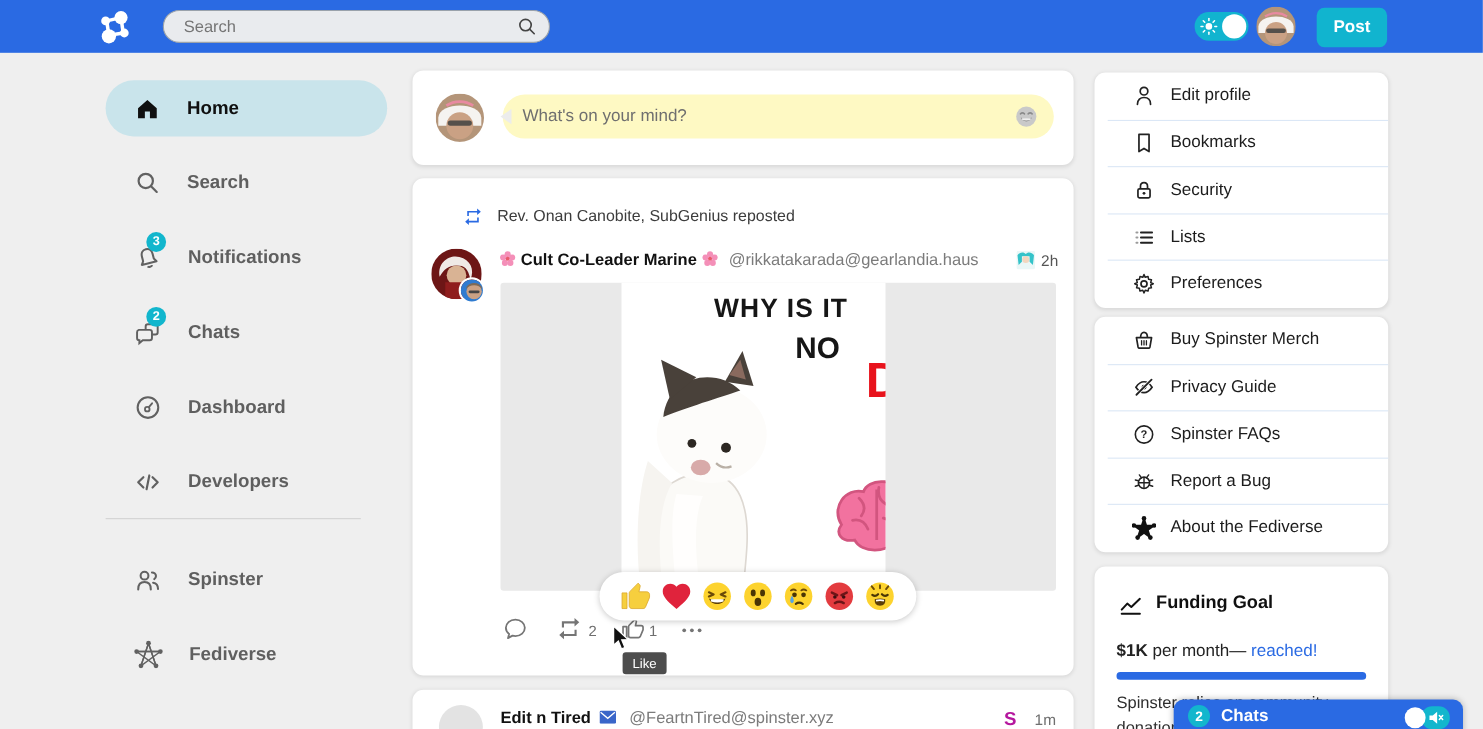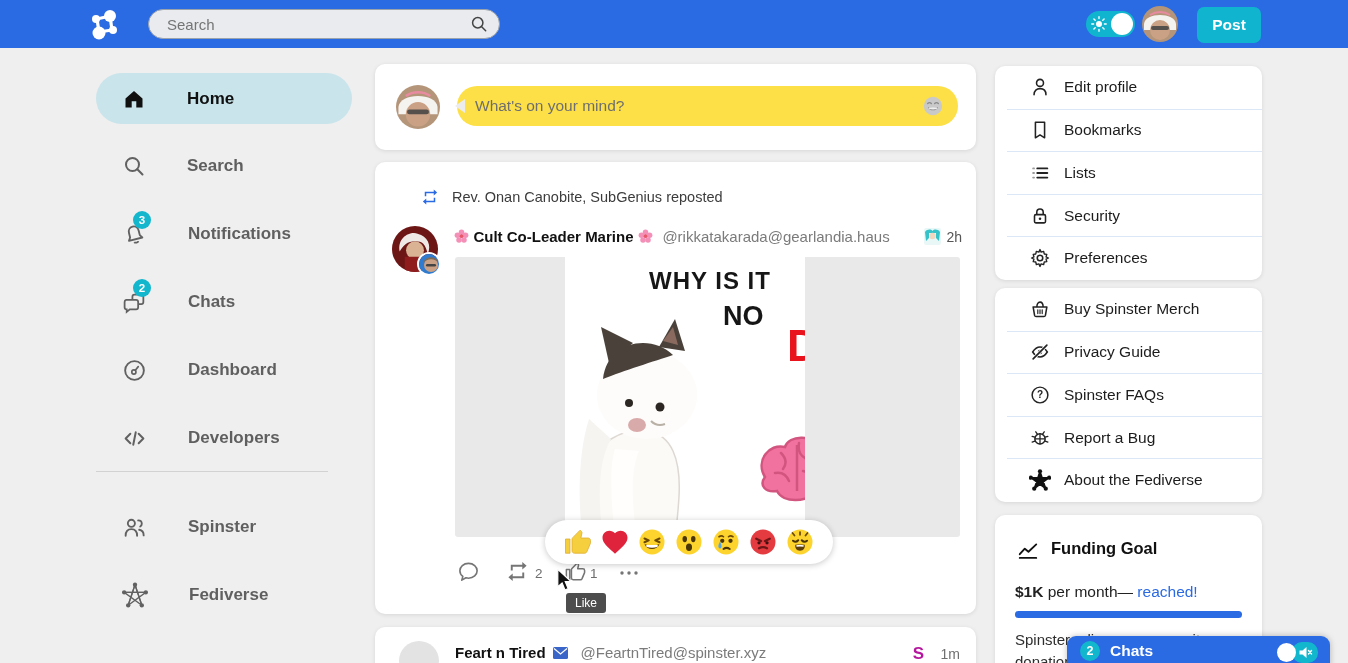--- a/index.html
+++ b/index.html
@@ -12,30 +12,30 @@
     border:1px solid #9aa2ab;border-radius:15px;display:flex;align-items:center;padding:0 10px 0 16px;}
   .searchbox input{flex:1;border:none;background:transparent;outline:none;font-size:15px;color:#333;
     font-family:"Liberation Sans","DejaVu Sans",sans-serif;}
   .post-btn{position:absolute;left:1197px;top:7px;width:64px;height:36px;border:none;border-radius:7px;
     background:#11b4cf;color:#fff;font-weight:bold;font-size:15.5px;cursor:pointer;}
   .toggle{position:absolute;left:1086px;top:11px;width:49px;height:26px;border-radius:13px;background:#11b4cf;}
   .toggle .knob{position:absolute;right:2px;top:2px;width:22px;height:22px;border-radius:50%;background:#fff;}
   .hdr-avatar{position:absolute;left:1142px;top:6px;width:36px;height:36px;border-radius:50%;overflow:hidden;}
   
   .nav-item{position:absolute;left:96px;width:256px;height:48px;display:flex;align-items:center;
-    padding-left:26px;color:#5f5f5f;font-weight:bold;font-size:17px;cursor:pointer;gap:17px;}
+    padding-left:26px;color:#5f5f5f;font-weight:bold;font-size:17px;cursor:pointer;}
   .nav-item .lbl{margin-left:24px;}
   .nav-item.active{height:51px;background:#c9e4eb;border-radius:27px;color:#101010;}
   .nav-badge{position:absolute;left:37px;top:1px;min-width:18px;height:18px;border-radius:9px;background:#12b6cd;
     color:#fff;font-size:11.5px;font-weight:bold;display:flex;align-items:center;justify-content:center;padding:0 2px;}
   .nav-divider{position:absolute;left:96px;top:471px;width:232px;height:1px;background:#d2d2d2;}
   
   .card{position:absolute;background:#fff;border-radius:10px;box-shadow:0 1px 4px rgba(0,0,0,.10);padding-left:12px;}
   
-  .compose-bubble{position:absolute;left:82px;top:22px;right:18px;height:40px;background:#fde047;
+  .compose-bubble{position:absolute;left:82px;top:22px;right:18px;height:40px;background:#fef9c3;
     border-radius:20px;display:flex;align-items:center;padding:0 14px 0 18px;cursor:text;}
   .compose-bubble:before{content:"";position:absolute;left:-9px;top:13px;border:7px solid transparent;
     border-right:10px solid #ececec;}
   .compose-ph{color:#6f6f6f;font-size:15.5px;flex:1;}
   
   .repost-note{position:absolute;left:77px;top:27px;font-size:14.5px;color:#3c3c3c;}
   .author{font-weight:bold;font-size:15px;color:#111;}
   .handle{color:#7b7b7b;font-size:15px;font-weight:normal;margin-left:5px;}
   .time{position:absolute;right:14px;top:67px;color:#555;font-size:14px;}
   .media{position:absolute;left:80px;top:95px;width:505px;height:280px;background:#e9e9e9;border-radius:3px;}
@@ -362,21 +362,21 @@
 
   <svg class="abs" style="left:180px;top:406px;z-index:12" width="20" height="24" viewBox="0 0 14 20">
     <path d="M1 1 L1 15.5 L4.6 12.4 L7 18.3 L9.6 17.2 L7.2 11.4 L12 11.2 Z" fill="#111" stroke="#fff" stroke-width="1"></path>
   </svg>
   <div class="tooltip">Like</div>
 </div>
 
 <div class="card" style="left:375px;top:627px;width:601px;height:60px;border-radius:10px 10px 0 0">
   <div class="avatar" style="left:24px;top:14px;width:40px;height:40px;background:#e3e3e3"></div>
   <div class="abs" style="left:80px;top:17px;white-space:nowrap">
-    <span class="author">Feart n Tired</span>
+    <span class="author">Edit n Tired</span>
     <svg width="15" height="12" viewBox="0 0 15 12" style="margin:0 3px;vertical-align:-1px">
       <rect width="15" height="12" rx="1.5" fill="#3a66c9"></rect>
       <path d="M1 1.5 L7.5 7 L14 1.5" stroke="#fff" stroke-width="1.2" fill="none"></path>
     </svg>
     <span class="handle">@FeartnTired@spinster.xyz</span>
   </div>
   <span class="abs instance-s" style="right:52px;top:17px">S</span>
   <span class="abs" style="right:16px;top:19px;color:#6f6f6f;font-size:14px">1m</span>
 </div>
 
@@ -388,43 +388,43 @@
         <path d="M5.5 20.5 C5.5 15.8 8.5 13.8 12 13.8 C15.5 13.8 18.5 15.8 18.5 20.5"></path>
       </g>
     </svg>
     <span class="lbl">Edit profile</span>
   </div>
   <div class="menu-row">
     <svg width="22" height="22" viewBox="0 0 24 24">
       <path d="M7 3.5 H17 V20.5 L12 17.4 L7 20.5 Z" fill="none" stroke="#222" stroke-width="1.7" stroke-linejoin="round"></path>
     </svg>
     <span class="lbl">Bookmarks</span>
+  </div>
+  <div class="menu-row">
+    <svg width="22" height="22" viewBox="0 0 24 24">
+      <rect x="6" y="10.5" width="12" height="9" rx="1.5" fill="none" stroke="#222" stroke-width="1.7"></rect>
+      <path d="M8.5 10.5 V8 C8.5 5.8 10 4.3 12 4.3 C14 4.3 15.5 5.8 15.5 8 V10.5" fill="none" stroke="#222" stroke-width="1.7"></path>
+      <circle cx="12" cy="15" r="1.4" fill="#222"></circle>
+    </svg>
+    <span class="lbl">Security</span>
   </div>
   <div class="menu-row">
     <svg width="22" height="22" viewBox="0 0 24 24">
       <g stroke="#222" stroke-width="2" stroke-linecap="round">
         <line x1="9" y1="7" x2="20" y2="7"></line>
           <line x1="9" y1="12" x2="20" y2="12"></line>
           <line x1="9" y1="17" x2="20" y2="17"></line>
       </g>
       <g stroke="#9a9a9a" stroke-width="2" stroke-linecap="round">
         <line x1="4.5" y1="7" x2="5.5" y2="7"></line>
           <line x1="4.5" y1="12" x2="5.5" y2="12"></line>
           <line x1="4.5" y1="17" x2="5.5" y2="17"></line>
       </g>
     </svg>
     <span class="lbl">Lists</span>
-  </div>
-  <div class="menu-row">
-    <svg width="22" height="22" viewBox="0 0 24 24">
-      <rect x="6" y="10.5" width="12" height="9" rx="1.5" fill="none" stroke="#222" stroke-width="1.7"></rect>
-      <path d="M8.5 10.5 V8 C8.5 5.8 10 4.3 12 4.3 C14 4.3 15.5 5.8 15.5 8 V10.5" fill="none" stroke="#222" stroke-width="1.7"></path>
-      <circle cx="12" cy="15" r="1.4" fill="#222"></circle>
-    </svg>
-    <span class="lbl">Security</span>
   </div>
   <div class="menu-row">
     <svg width="22" height="22" viewBox="0 0 24 24">
       <circle cx="12" cy="12" r="3" fill="none" stroke="#222" stroke-width="1.7"></circle>
       <path d="M12 2.8 L13.2 5.6 L16 4.8 L16.6 7.6 L19.4 8 L18.6 10.8 L21.2 12 L18.6 13.2 L19.4 16 L16.6 16.4 L16 19.2 L13.2 18.4 L12 21.2 L10.8 18.4 L8 19.2 L7.4 16.4 L4.6 16 L5.4 13.2 L2.8 12 L5.4 10.8 L4.6 8 L7.4 7.6 L8 4.8 L10.8 5.6 Z" fill="none" stroke="#222" stroke-width="1.5" stroke-linejoin="round"></path>
     </svg>
     <span class="lbl">Preferences</span>
   </div>
 </div>
 

